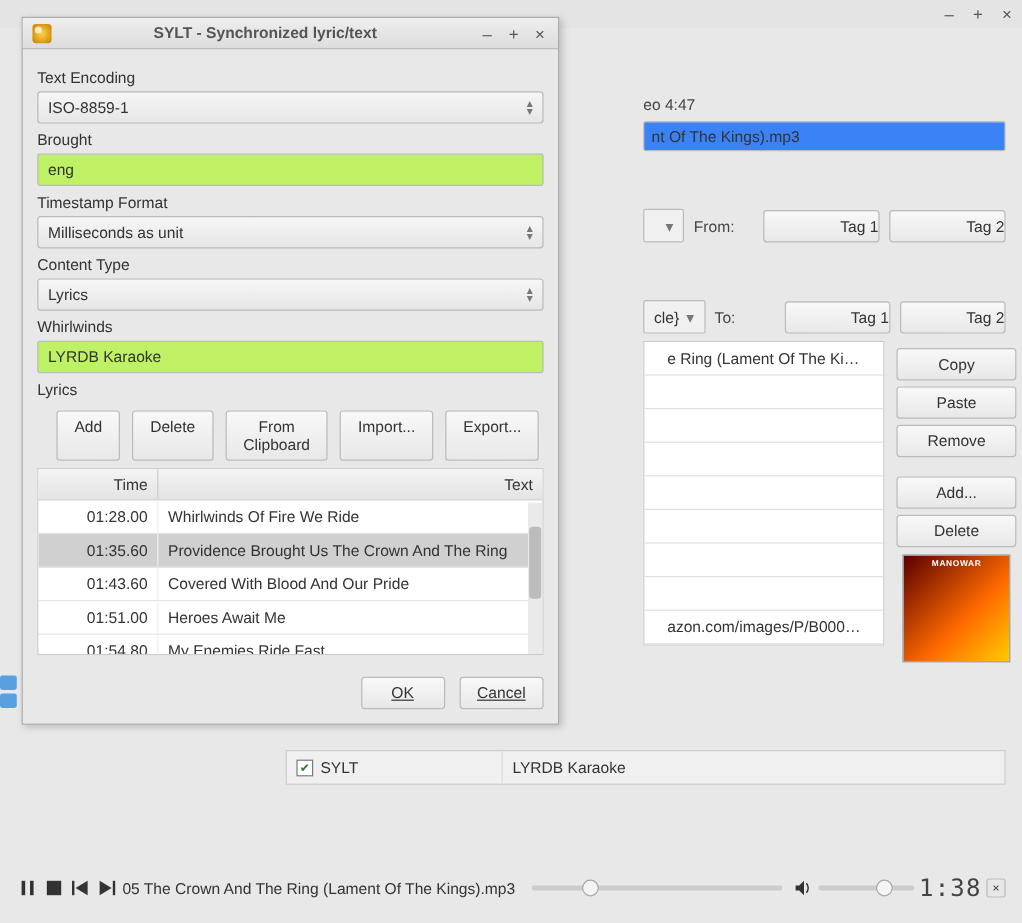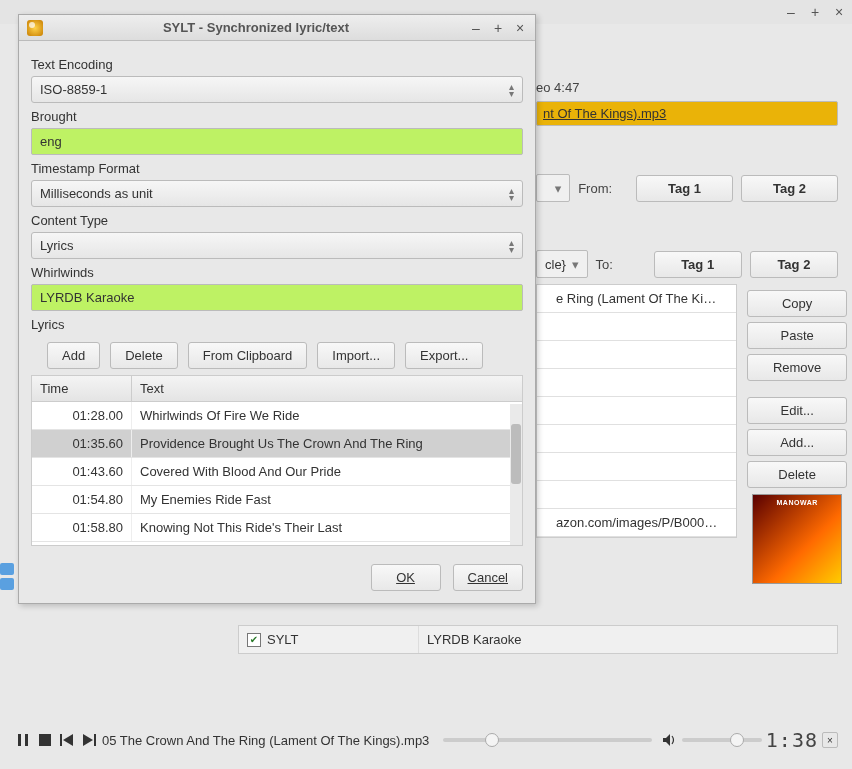--- a/index.html
+++ b/index.html
@@ -7,26 +7,26 @@
 
 
 .main-titlebar { position:absolute; top:0; left:0; right:0; height:24px; background:#e4e4e4; display:flex; justify-content:flex-end; align-items:center; padding:0 6px; gap:10px; }
 .tb-btn { width:14px; height:14px; display:flex; align-items:center; justify-content:center; cursor:pointer; color:#555; font-size:14px; }
 
 
 .main-panel { position:absolute; top:24px; left:0; right:0; bottom:50px; background:#e8e8e8; z-index:0; }
 .right-section { position:absolute; left:536px; top:0; right:0; padding:8px 14px 8px 0; }
 .row { display:flex; align-items:center; gap:8px; margin-bottom:6px;margin-top:48px; }
 .label { color:#444; }
-.filename-input { flex:1; background:#eab308; border:1px solid #bbb; border-radius:2px; padding:4px 6px; width:100%;text-decoration:underline; }
+.filename-input { flex:1; background:#3b82f6; border:1px solid #bbb; border-radius:2px; padding:4px 6px; width:100%; }
 .big-input-row { display:flex; margin-bottom:6px; }
 .big-input-row .filename-input { width:100%; }
 .small-drop { border:1px solid #bbb; background:#f0f0f0; border-radius:2px; padding:4px 8px; height:28px; display:flex; align-items:center; }
 .tag-label { width:50px; text-align:left; }
-.tag-btn { flex:1; border:1px solid #bbb; background:linear-gradient(#f8f8f8,#e8e8e8); border-radius:3px; padding:5px 0; text-align:center; cursor:pointer;font-weight:bold; }
+.tag-btn { flex:1; border:1px solid #bbb; background:linear-gradient(#f8f8f8,#e8e8e8); border-radius:3px; padding:5px 0; text-align:right; cursor:pointer; }
 .side-buttons { display:flex; flex-direction:column; gap:5px; width:100px; margin-top:6px; }
 .side-btn { border:1px solid #bbb; background:linear-gradient(#f8f8f8,#e8e8e8); border-radius:3px; padding:5px 0; text-align:center; cursor:pointer; }
 .data-grid { background:#fff; border:1px solid #ccc; }
 .data-row { border-bottom:1px solid #e0e0e0; padding:6px 19px; min-height:28px; display:flex; align-items:center; white-space:nowrap; overflow:hidden; }
 .flex-area { display:flex; gap:10px; margin-top:6px; align-items:flex-start; }
 .grid-col { flex:1; }
 .album-art { width:90px; height:90px; background:linear-gradient(135deg,#5a0000,#ff6a00 60%,#ffcc00); border:1px solid #999; position:relative; }
 .album-art::after { content:"MANOWAR"; position:absolute; top:4px; left:0; right:0; text-align:center; font-size:7px; color:#fff; font-weight:bold; letter-spacing:0.5px; }
 .below-dialog { position:absolute; left:238px; right:14px; top:601px; }
 .sylt-row { display:flex; background:#f0f0f0; border:1px solid #ccc; }
@@ -39,36 +39,36 @@
 .p-btn { width:18px; height:18px; cursor:pointer; display:flex; align-items:center; justify-content:center; }
 .p-btn svg { width:16px; height:16px; fill:#333; }
 .track-name { flex:0 0 auto; white-space:nowrap; margin-right:6px; }
 .slider { flex:1; height:4px; background:#ccc; border-radius:2px; position:relative; margin:0 4px; }
 .slider-thumb { position:absolute; top:-5px; width:14px; height:14px; background:#f4f4f4; border:1px solid #aaa; border-radius:50%; }
 .vol-slider { width:80px; height:4px; background:#ccc; border-radius:2px; position:relative; }
 .time-digits { font-family:monospace; font-size:20px; letter-spacing:1px; color:#444; }
 .close-small { width:16px; height:16px; border:1px solid #bbb; border-radius:2px; display:flex; align-items:center; justify-content:center; font-size:10px; cursor:pointer; }
 
 
-.dialog { position:absolute; left:18px; top:14px; width:518px; height:590px; background:#e8e8e8; border:1px solid #aaa; box-shadow:2px 2px 6px rgba(0,0,0,0.2); z-index:10; display:flex; flex-direction:column; }
+.dialog { position:absolute; left:18px; top:14px; width:448px; height:590px; background:#e8e8e8; border:1px solid #aaa; box-shadow:2px 2px 6px rgba(0,0,0,0.2); z-index:10; display:flex; flex-direction:column; }
 .dlg-title { height:26px; background:linear-gradient(#eee,#ddd); display:flex; align-items:center; padding:0 8px; gap:8px; border-bottom:1px solid #bbb; }
 .dlg-icon { width:16px; height:16px; background:radial-gradient(circle,#ffd24a,#c77d00); border-radius:3px; position:relative; }
 .dlg-icon::after { content:""; position:absolute; top:2px; left:2px; width:6px; height:6px; background:rgba(255,255,255,0.7); border-radius:50%; }
 .dlg-title-text { flex:1; text-align:center; font-weight:bold; color:#555; }
 .dlg-winbtns { display:flex; gap:8px; }
 .dlg-body { flex:1; padding:10px 12px; overflow:hidden; display:flex; flex-direction:column; }
 .field-label { margin:6px 0 4px; color:#333; }
 .sel { width:100%; border:1px solid #bbb; background:linear-gradient(#f6f6f6,#e6e6e6); border-radius:3px; padding:5px 8px; display:flex; align-items:center; justify-content:space-between; cursor:pointer; }
 .sel-arrows { color:#777; font-size:10px; line-height:7px; }
 .txt { width:100%; border:1px solid #bbb; background:#bef264; border-radius:2px; padding:5px 8px; }
 .btn-row { display:flex; gap:10px; margin:6px 16px; }
 .dlg-btn { border:1px solid #bbb; background:linear-gradient(#f8f8f8,#e8e8e8); border-radius:3px; padding:5px 14px; cursor:pointer; text-align:center; }
 .lyrics-table { border:1px solid #ccc; background:#fff; flex:1; display:flex; flex-direction:column; min-height:0; position:relative; overflow:hidden; }
 .lt-head { display:flex; background:linear-gradient(#f4f4f4,#e4e4e4); border-bottom:1px solid #ccc; }
-.lt-head div { padding:5px 8px; text-align:left; font-weight:normal; }
+.lt-head div { padding:5px 8px; text-align:right; font-weight:normal; }
 .lt-time-h { width:100px; border-right:1px solid #ccc; }
 .lt-text-h { flex:1; }
 .lt-body { flex:1; overflow-y:hidden; }
 .lt-row { display:flex; border-bottom:1px solid #e4e4e4; }
 .lt-row.sel-row { background:#d0d0d0; }
 .lt-time { width:100px; padding:6px 8px; text-align:right; border-right:1px solid #eee; }
 .lt-text { flex:1; padding:6px 8px; white-space:nowrap; overflow:hidden; }
 .scroll-track { position:absolute; right:0; top:28px; bottom:0; width:12px; background:#eaeaea; }
 .scroll-thumb { position:absolute; top:20px; width:10px; left:1px; height:60px; background:#bcbcbc; border-radius:3px; }
 .dlg-foot { padding:8px 12px 12px; display:flex; justify-content:flex-end; gap:12px; }
@@ -128,21 +128,20 @@
           <div class="data-row"></div>
           <div class="data-row">azon.com/images/P/B000…</div>
         </div>
       </div>
       <div style="display:flex;flex-direction:column;gap:6px;align-items:center;">
         <div class="side-buttons">
           <div class="side-btn">Copy</div>
           <div class="side-btn">Paste</div>
           <div class="side-btn">Remove</div>
           <div style="height:6px;"></div>
-          <div class="side-btn">Edit...</div>
           <div class="side-btn">Add...</div>
           <div class="side-btn">Delete</div>
         </div>
         <div class="album-art"></div>
       </div>
     </div>
   </div>
 
   <div class="below-dialog">
     <div class="sylt-row">
@@ -257,20 +256,24 @@
           </div>
           <div class="lt-row sel-row">
             <div class="lt-time">01:35.60</div>
             <div class="lt-text">Providence Brought Us The Crown And The Ring</div>
           </div>
           <div class="lt-row">
             <div class="lt-time">01:43.60</div>
             <div class="lt-text">Covered With Blood And Our Pride</div>
           </div>
           <div class="lt-row">
+            <div class="lt-time">01:51.00</div>
+            <div class="lt-text">Heroes Await Me</div>
+          </div>
+          <div class="lt-row">
             <div class="lt-time">01:54.80</div>
             <div class="lt-text">My Enemies Ride Fast</div>
           </div>
           <div class="lt-row">
             <div class="lt-time">01:58.80</div>
             <div class="lt-text">Knowing Not This Ride's Their Last</div>
           </div>
         </div>
       <div class="scroll-track">
         <div class="scroll-thumb"></div>

